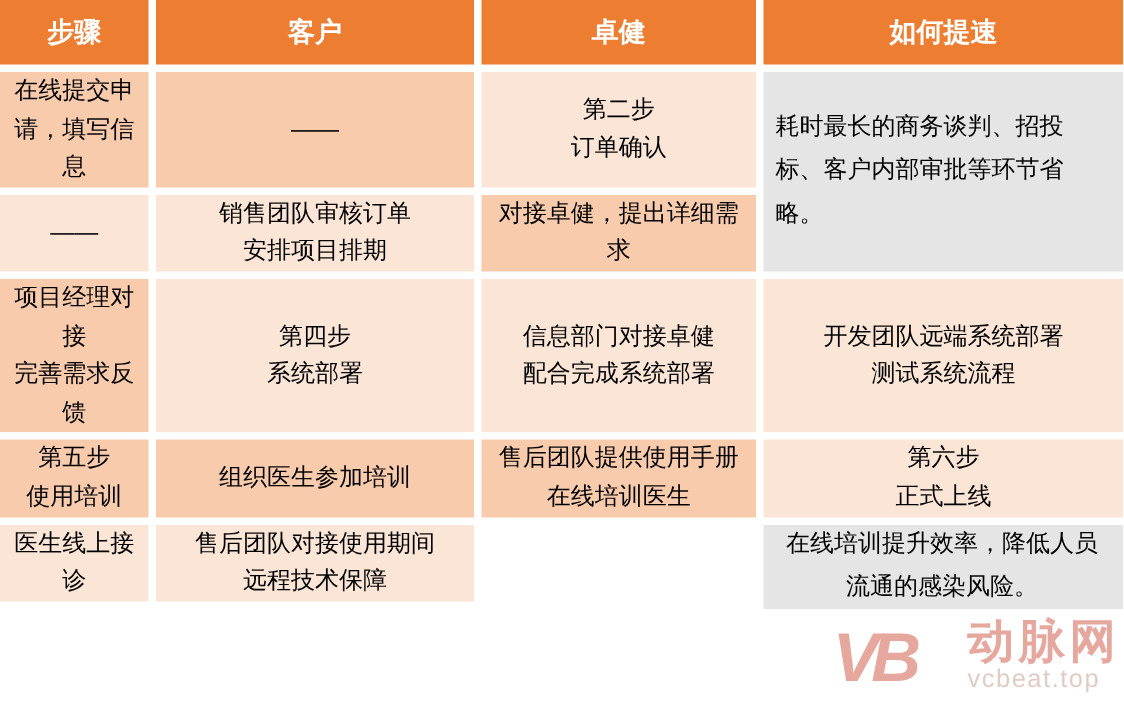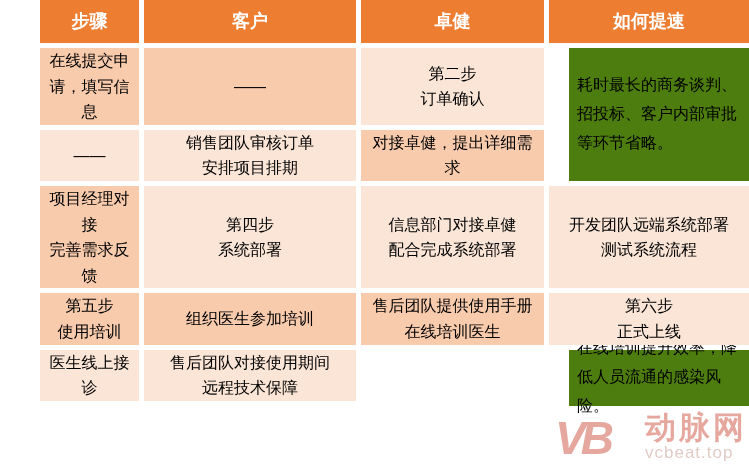--- a/index.html
+++ b/index.html
@@ -12,21 +12,20 @@
     color:#000;
   }
   .grid{
     display:grid;
     width:749px;height:401px;
     grid-template-columns:99px 212px 183px 1fr;
     grid-template-rows:43px repeat(6,1fr);
     gap:5px;
     background:#fff;
     box-sizing:border-box;
-    padding-left:40px;
   }
   .cell{
     display:flex;align-items:center;justify-content:center;
     text-align:center;
     white-space:pre-line;
     font-size:16px;
     line-height:1.6;
     padding:0 4px;
   }
   .head{
@@ -36,26 +35,25 @@
     font-size:18px;
     line-height:1.1;
   }
   .dark{background:#F8CBAD;}
   .light{background:#FBE5D6;}
   .speedup{
     justify-content:flex-start;
     text-align:left;
     padding:0 10px 0 8px;
     line-height:1.8;
-    background:#4d7c0f;
-    margin-left:20px;
+    background:#e5e5e5;
   }
   .sp1{grid-column:4;grid-row:2 / span 2;}
   .sp2{grid-column:4;grid-row:4 / span 2;}
-  .sp3{grid-column:4;grid-row:6 / span 2;}
+  .sp3{grid-column:4;grid-row:6 / span 2;text-align:center;}
   .watermark{
     position:absolute;
     right:2px;bottom:4px;
     display:flex;align-items:center;
     opacity:0.55;
     pointer-events:none;
     gap:28px;
   }
   .wm-logo{
     font-size:46px;

